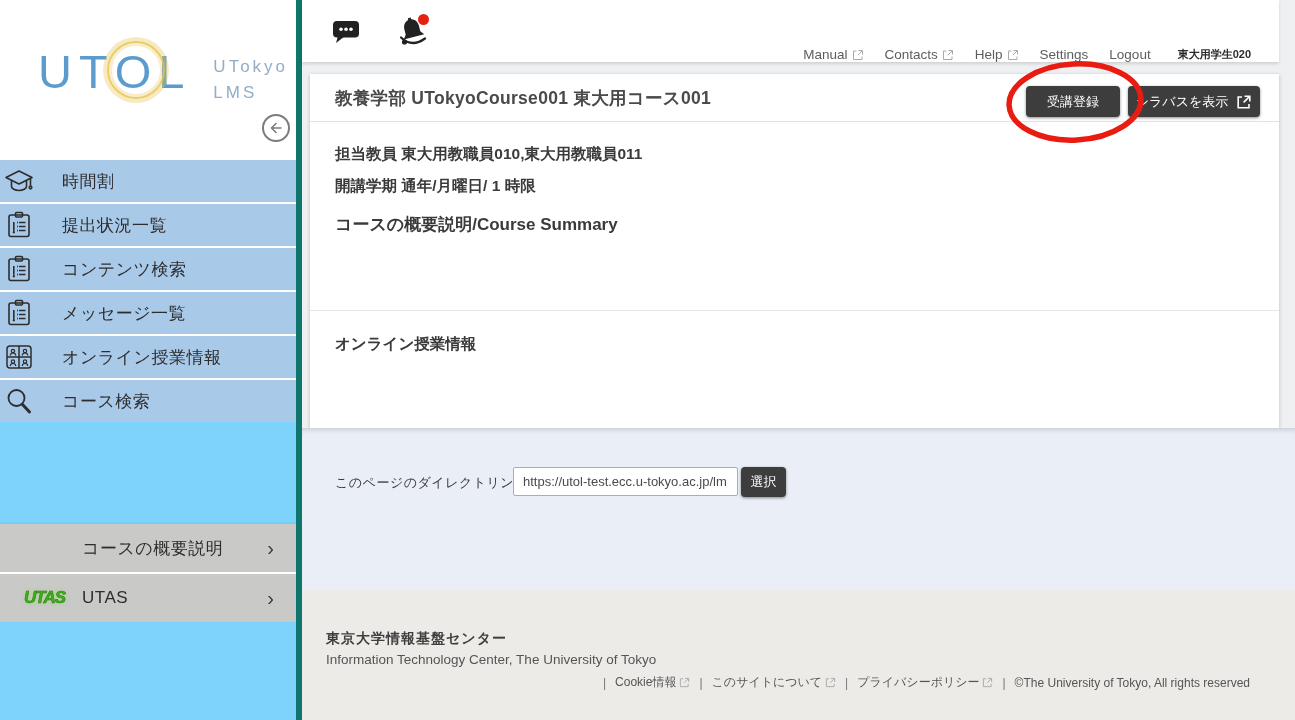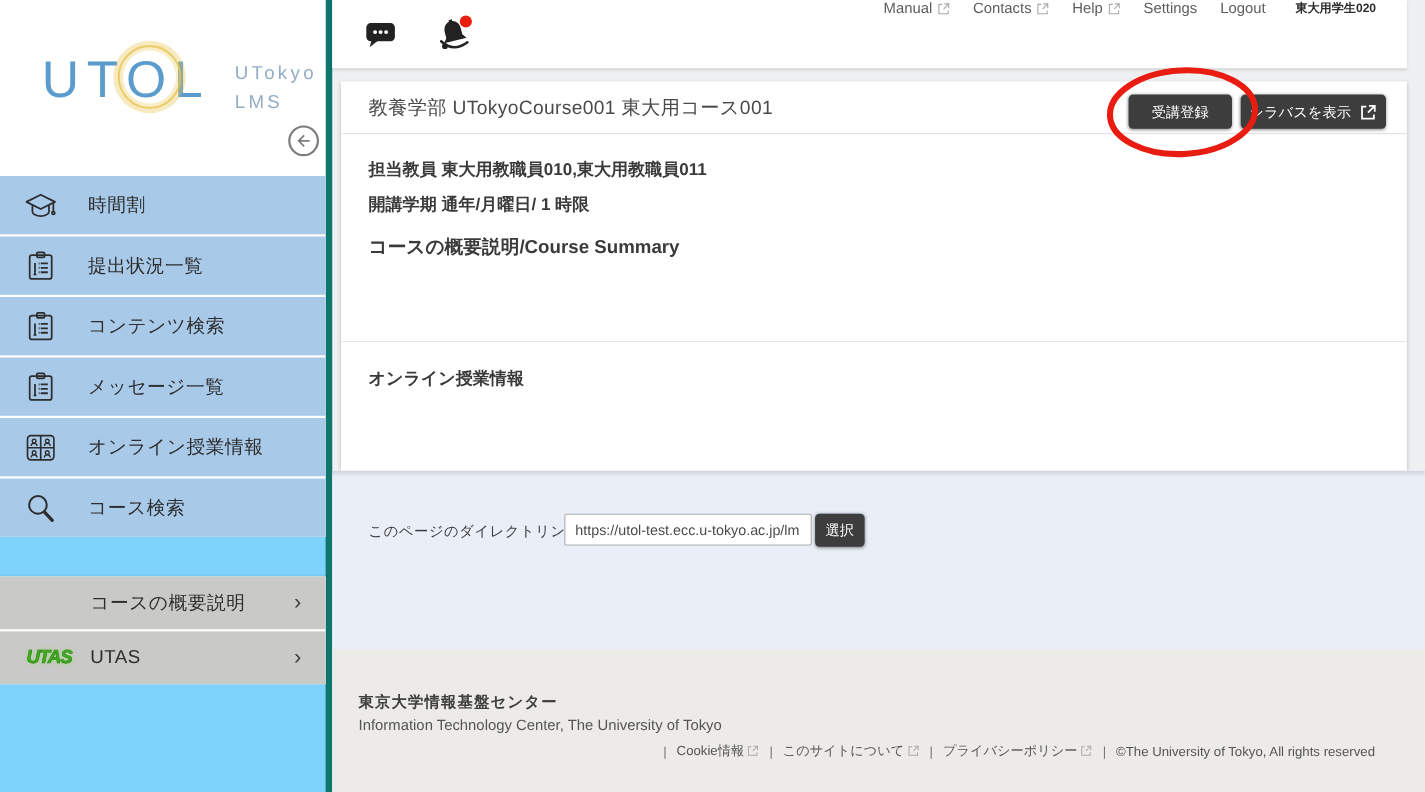--- a/index.html
+++ b/index.html
@@ -32,22 +32,22 @@
     box-shadow:0 0 0 4px rgba(231,195,76,.35), inset 0 0 0 3px rgba(231,195,76,.3);
   }
   .logo-sub { margin-left:22px; margin-top:6px; color:#93adc6; font-size:17px; letter-spacing:3px; line-height:1.5; }
   .collapse-btn {
     position:absolute; left:262px; top:114px; width:28px; height:28px;
     border:2px solid #7c7c7c; border-radius:50%; background:#fff;
     display:flex; align-items:center; justify-content:center; cursor:pointer; padding:0;
   }
   .menu { position:absolute; left:0; top:160px; right:0; background:#fff; }
   .menu-item {
-    height:53px; margin-bottom:2px; background:#a9c9e9;
-    display:flex; align-items:center; padding-left:22px; cursor:pointer;
+    height:42px; margin-bottom:2px; background:#a9c9e9;
+    display:flex; align-items:center; padding-left:4px; cursor:pointer;
   }
   .menu-item:last-child { margin-bottom:0; }
   .mi-icon { width:30px; display:flex; justify-content:center; }
   .mi-label { margin-left:28px; font-size:17px; color:#2d2d2d; letter-spacing:.5px; }
 
   .expand-area { position:absolute; left:0; top:524px; right:0; background:#fff; box-shadow:0 -1px 2px rgba(0,0,0,.08); }
   .expand-item {
     height:48px; background:#c9c9c7; display:flex; align-items:center;
     position:relative; cursor:pointer; margin-bottom:2px;
   }
@@ -63,38 +63,38 @@
   
   .topbar {
     position:absolute; left:302px; top:0; width:977px; height:62px; background:#fff;
     box-shadow:0 2px 3px rgba(0,0,0,.13);
   }
   .icon-btn { position:absolute; top:0; height:62px; display:flex; align-items:center; background:none; border:none; cursor:pointer; }
   .chat-btn { left:30px; }
   .bell-btn { left:92px; }
   .topbar-right {
     position:absolute; right:28px; top:0; height:62px;
-    display:flex; align-items:flex-start; gap:21px;
+    display:flex; align-items:flex-end; gap:21px;
   }
   .top-link { font-size:13.5px; color:#5d5d5d; display:flex; align-items:center; gap:4px; text-decoration:none; cursor:pointer; }
   .ext-ico { color:#a9a9a9; display:inline-flex; }
   .username { font-size:11px; font-weight:bold; color:#2b2b2b; margin-left:6px; }
 
   
   .card {
     position:absolute; left:310px; top:74px; width:969px; height:354px;
     background:#fff; box-shadow:0 1px 4px rgba(0,0,0,.22);
   }
   .title-row {
     position:absolute; left:0; right:0; top:0; height:48px;
     border-bottom:1px solid #e2e2e2;
   }
   .page-title {
     position:absolute; left:25px; top:0; height:48px; display:flex; align-items:center;
-    font-size:17.5px; font-weight:normal; color:#4a4a4a; letter-spacing:.3px;
+    font-size:17.5px; font-weight:bold; color:#4a4a4a; letter-spacing:.3px;
   }
   .btn-dark {
     position:absolute; top:12px; height:31px; background:#3d3d3d; color:#fff;
     font-size:13px; border:none; border-radius:4px;
     display:flex; align-items:center; justify-content:center; gap:8px;
     box-shadow:0 1px 3px rgba(0,0,0,.45); cursor:pointer;
     font-family:inherit;
   }
   .btn-register { right:159px; width:94px;text-align:center; }
   .btn-syllabus { right:19px; width:132px; }

